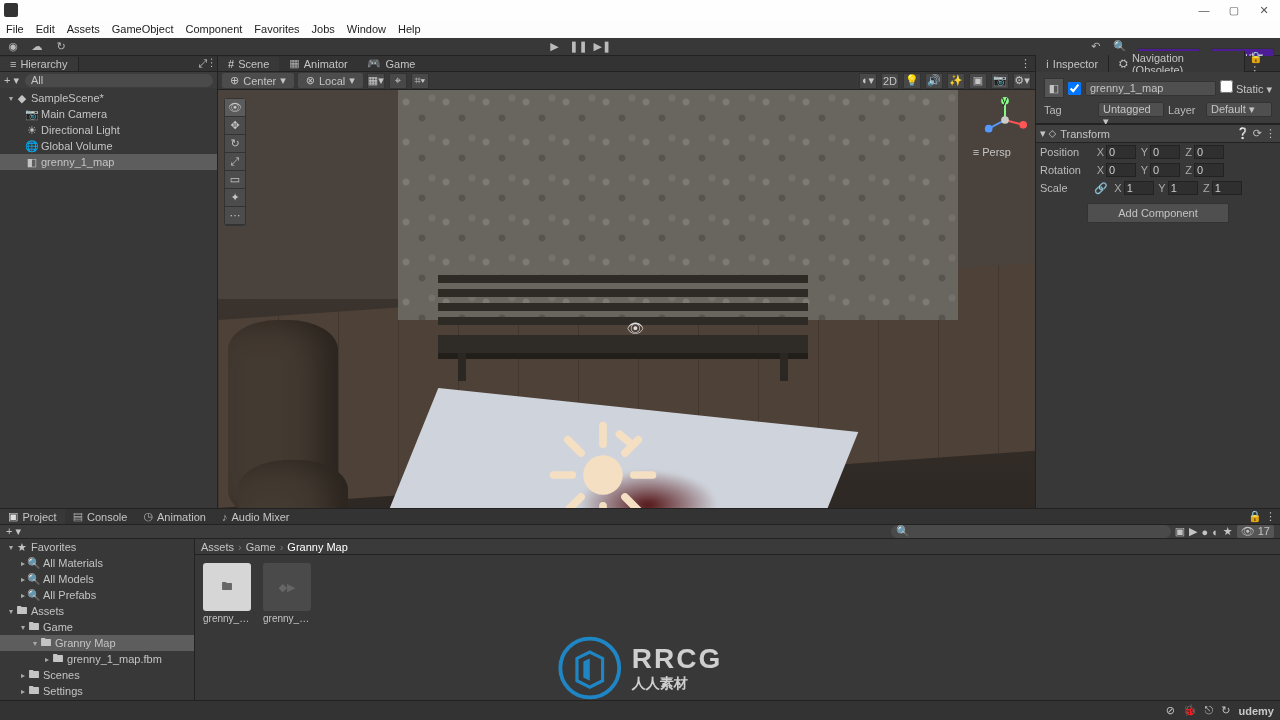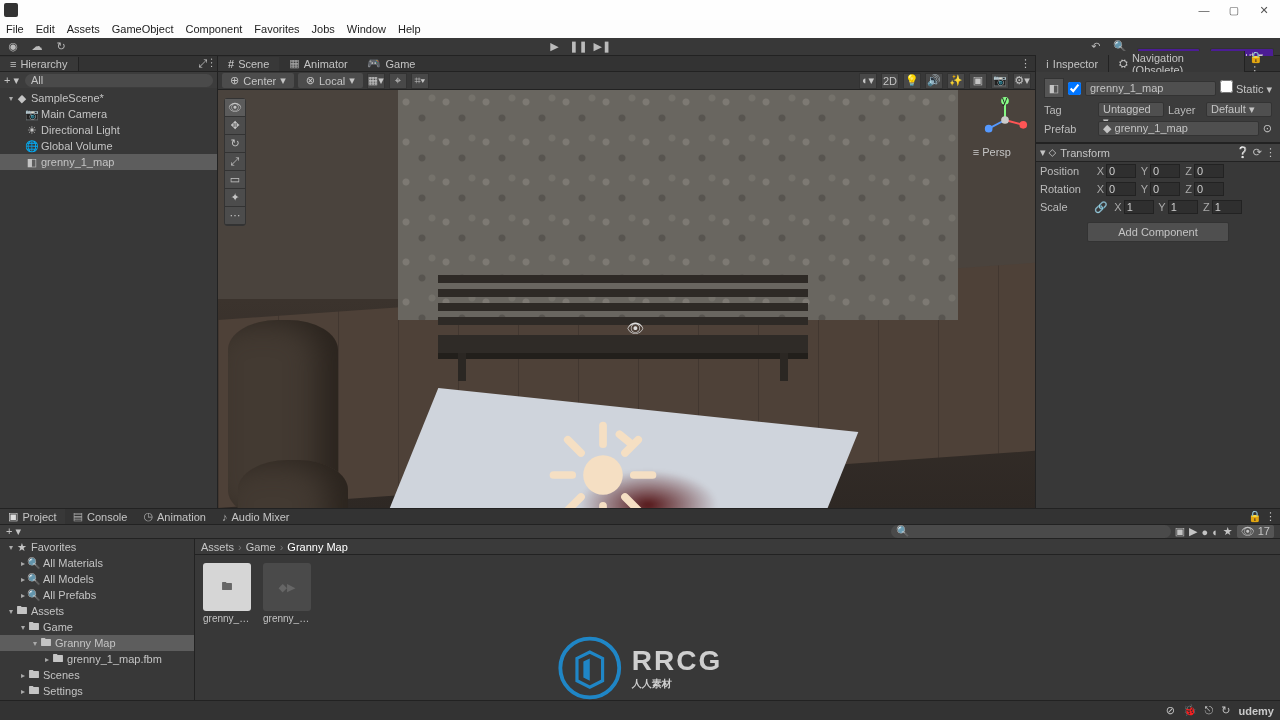--- a/index.html
+++ b/index.html
@@ -99,21 +99,21 @@
 .asset .thumb.dark { background:#4a4a4a; }
 .asset .name { margin-top:2px; overflow:hidden; text-overflow:ellipsis; white-space:nowrap; font-size:10px; }
 .slider-row { height:16px; display:flex; align-items:center; padding:0 6px; gap:4px; background:#3a3a3a; border-top:1px solid #222; }
 .searchbar { height:16px; display:flex; align-items:center; padding:0 6px; gap:4px; background:#3c3c3c; border-bottom:1px solid #222; }
 
 
 .watermark { position:absolute; left:50%; bottom:20px; transform:translateX(-50%); display:flex; align-items:center; gap:10px; pointer-events:none; opacity:.9; }
 .wm-logo { width:64px;height:64px; }
 .wm-text { display:flex; flex-direction:column; font-weight:bold; }
 .wm-text .big { font-size:28px; letter-spacing:2px; color:#e0e0e0; }
-.wm-text .small { font-size:10px; color:#e0e0e0; }
+.wm-text .small { font-size:14px; color:#e0e0e0; }
 .status { position:absolute; left:0; right:0; bottom:0; height:20px; background:#333; border-top:1px solid #222; display:flex; align-items:center; padding:0 6px; }
 .status .right { margin-left:auto; display:flex; gap:8px; align-items:center; }
 .udemy { color:#c9c9c9; font-weight:bold; }
 
 .tree-row.sel { background:#5d5d5d; }
 </style>
 </head>
 <body>
 
 <div class="titlebar">
@@ -297,25 +297,20 @@
         <input type="checkbox" checked="" style="">
         <div class="field"><span>grenny_1_map</span></div>
         <span><input type="checkbox" style=""> <span>Static</span> ▾</span>
       </div>
       <div class="insp-row">
         <span class="label">Tag</span>
         <div class="field"><span>Untagged</span> ▾</div>
         <span class="label" style="width:34px">Layer</span>
         <div class="field"><span>Default</span> ▾</div>
       </div>
-      <div class="insp-row">
-        <span class="label">Prefab</span>
-        <div class="field">◆ <span>grenny_1_map</span></div>
-        <span>⊙</span>
-      </div>
     </div>
     <div class="comp-header">
       ▾ ⬦ <span>Transform</span><div class="spacer"></div>❔ ⟳ ⋮
     </div>
     <div class="insp-row">
       <span class="label">Position</span>
       <div class="xyz">
         <span class="ax">X</span>
           <input value="0" style="">
         <span class="ax">Y</span>

